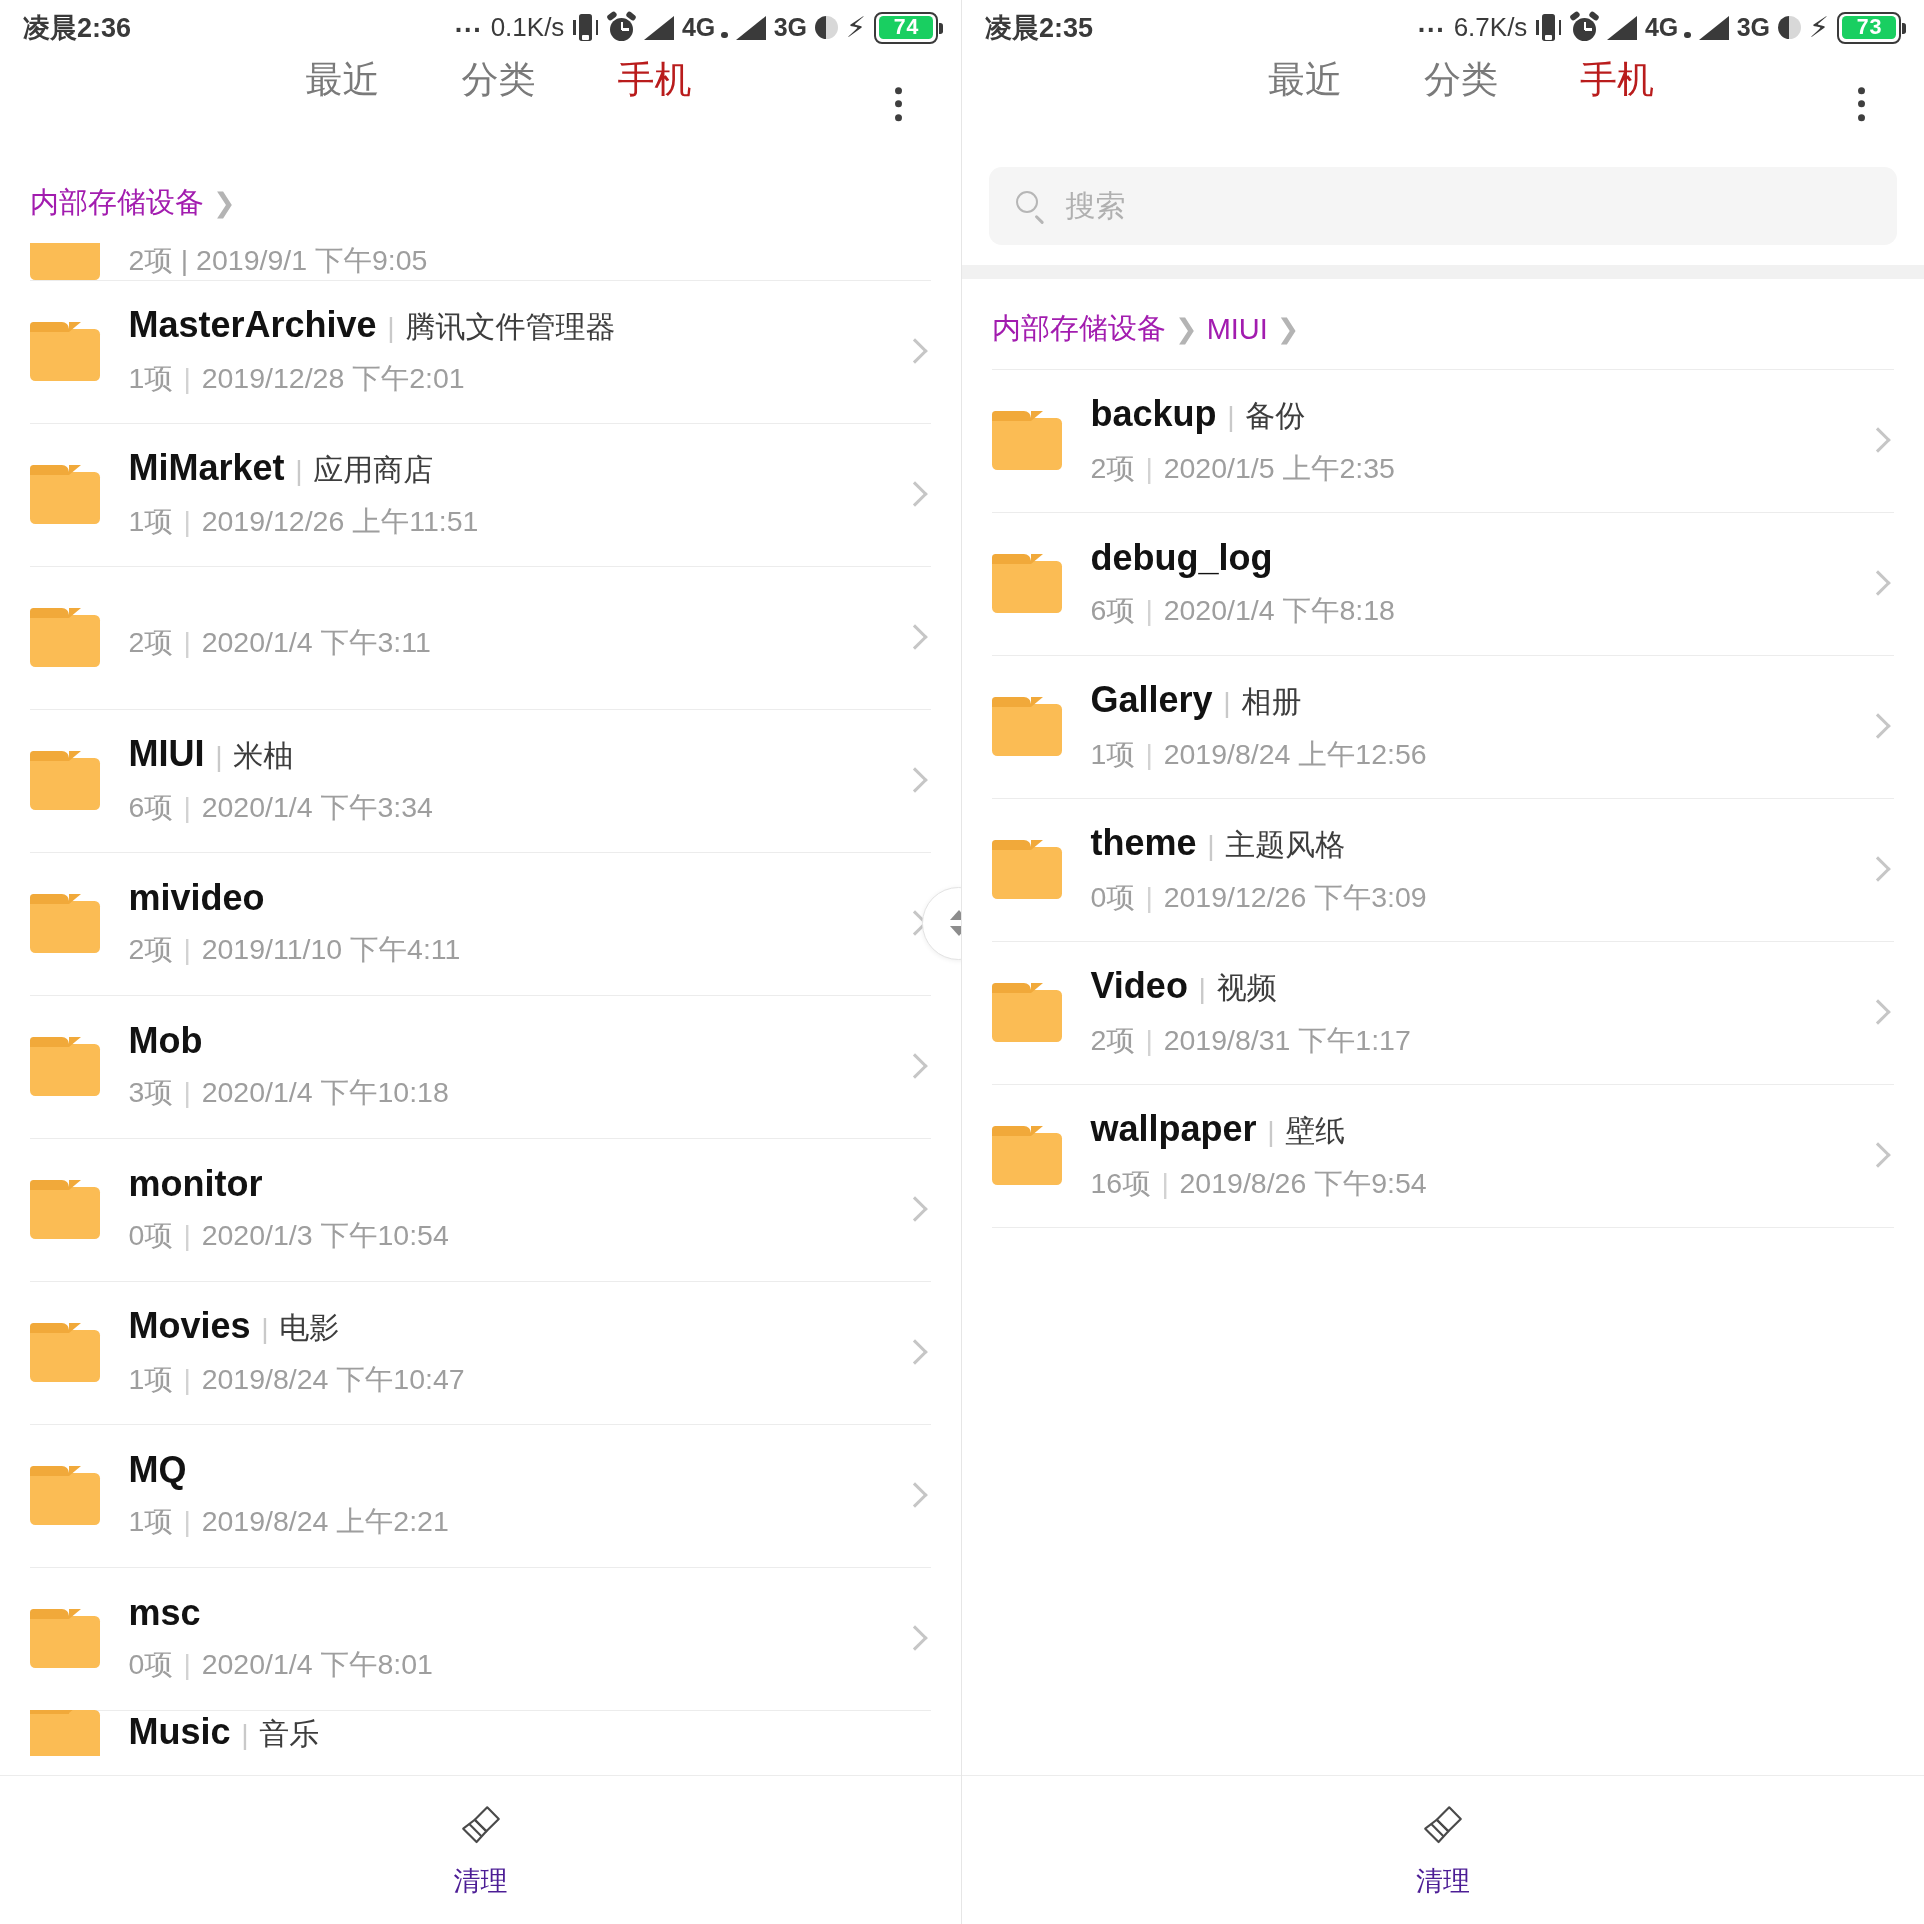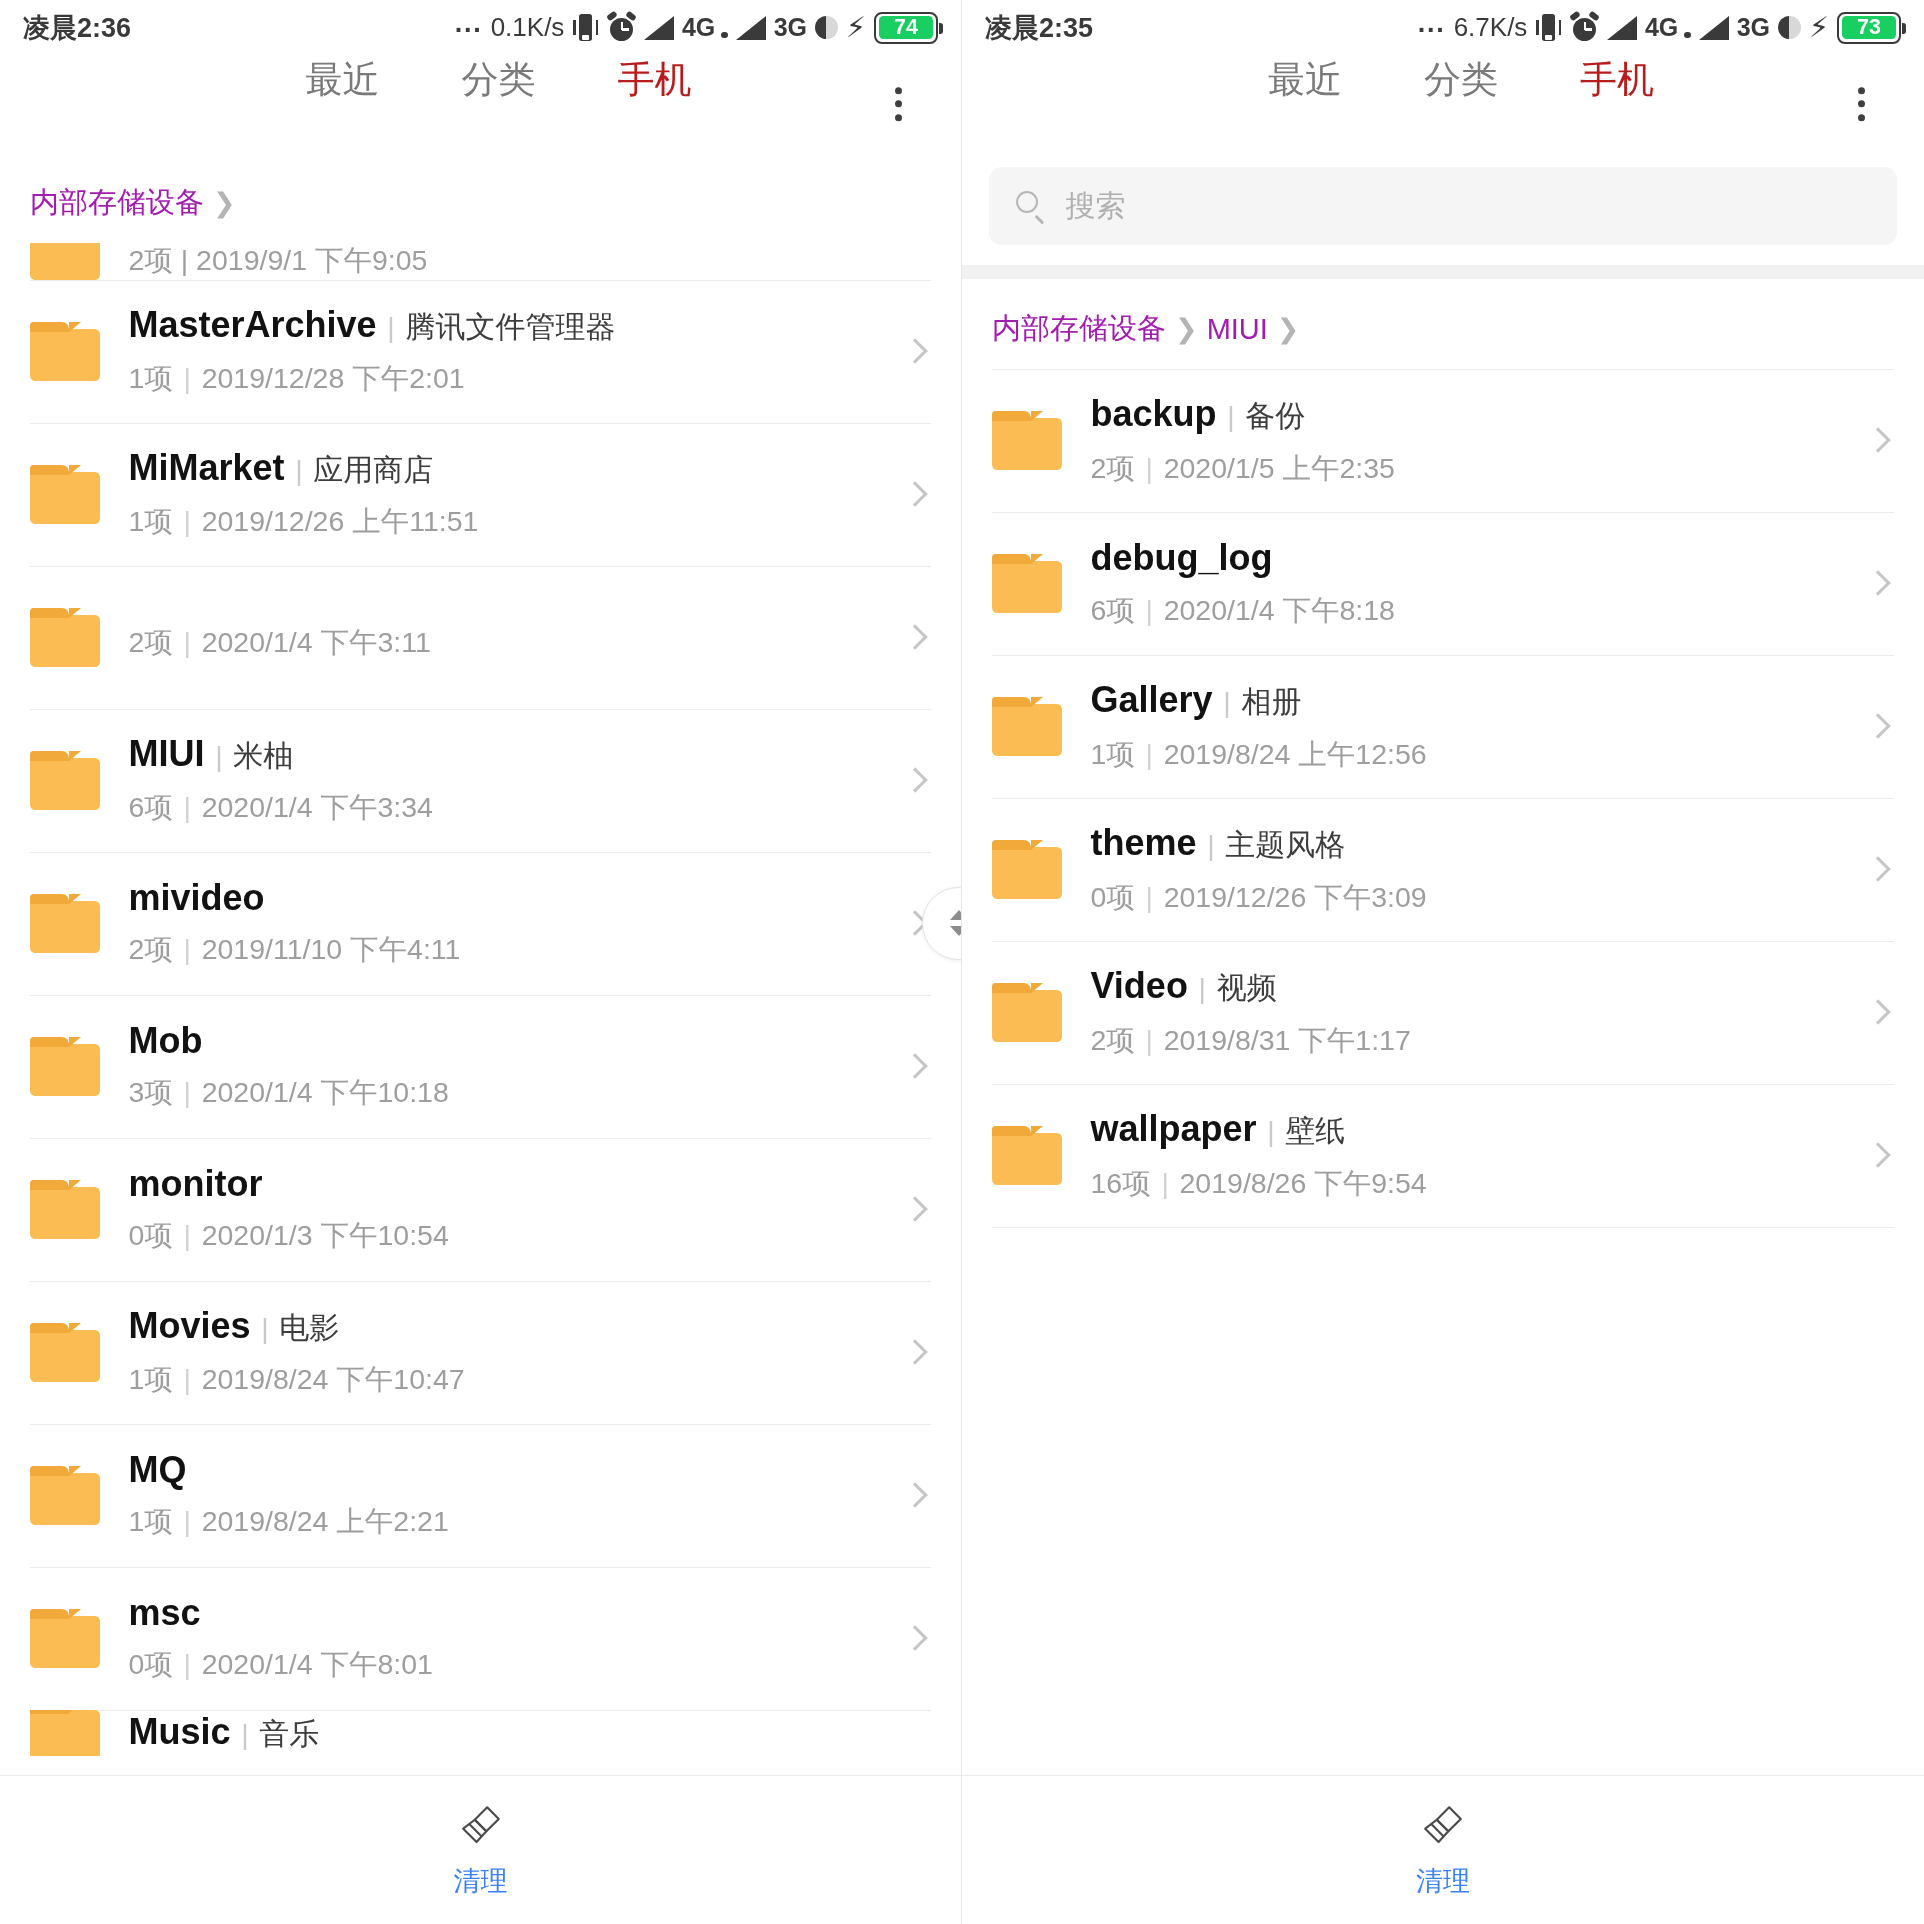--- a/index.html
+++ b/index.html
@@ -45,21 +45,21 @@
 
   .hotspot { width:23px; height:23px; position:relative; }
   .hotspot .l { position:absolute; left:0; top:0; width:11.6px; height:23px; background:#3a3a3a; border-radius:11.6px 0 0 11.6px;}
   .hotspot .r { position:absolute; right:0; top:0; width:11.6px; height:23px; background:#d8d8d8; border-radius:0 11.6px 11.6px 0;}
 
   .bolt { font-size:28.5px; line-height:1; color:#3a3a3a; font-weight:700; }
 
   .battery { width:64px; height:32px; border:2.7px solid #3a3a3a; border-radius:8px; position:relative; display:flex; align-items:center; padding:2.7px;}
   .battery:after { content:""; position:absolute; right:-7.1px; top:9.8px; width:4.5px; height:10.7px; background:#3a3a3a; border-radius:0 2.7px 2.7px 0;}
   .battery .fill { background:#19cf61; height:100%; width:100%; border-radius:4.5px; display:flex; align-items:center; justify-content:center;
-                   color:#fff; font-size:21.4px; font-weight:700; }
+                   color:#fff; font-size:21.4px; font-weight:700;font-family:Liberation Mono, monospace; }
 
   
   .tabsbar { height:98px; display:flex; align-items:flex-start; position:relative; }
   .tabs { display:flex; gap:82px; margin:0 auto; padding-left:36px; }
   .tab { font-size:37px; color:#7a7a7a; font-weight:500; }
   .tab.active { color:#b91c1c; }
   .kebab { position:absolute; right:50px; top:50%; transform:translateY(-50%);
            display:flex; flex-direction:column; gap:6.2px; align-items:center; padding:9px;}
   .kebab i { width:7.1px; height:7.1px; border-radius:50%; background:#3f3f3f; display:block;}
 
@@ -109,21 +109,21 @@
      align-items:center; justify-content:center; gap:5.3px; box-shadow:0 0.9px 5.3px rgba(0,0,0,.07); }
   .scrollthumb .up { width:0;height:0;border-left:9.8px solid transparent;border-right:9.8px solid transparent;border-bottom:10.7px solid #8d8d8d;}
   .scrollthumb .dn { width:0;height:0;border-left:9.8px solid transparent;border-right:9.8px solid transparent;border-top:10.7px solid #8d8d8d;}
 
   
   .bottombar { position:absolute; left:0; bottom:0; width:100%; height:150px; background:#fff;
     border-top:0.9px solid #ececec; display:flex; align-items:center; justify-content:center; }
   .bottom-item { display:flex; flex-direction:column; align-items:center; gap:12.5px; padding:9px 36px;}
   .broom { width:48px; height:48px; position:relative; }
   .broom svg { display:block; }
-  .bottom-label { font-size:27px; color:#3b82f6; }
+  .bottom-label { font-size:27px; color:#4c1d95; }
 </style>
 </head>
 <body>
 
 <div class="screens">
 
   <div class="panel left">
 
     <div class="statusbar">
       <span class="sb-time">凌晨2:36</span>

